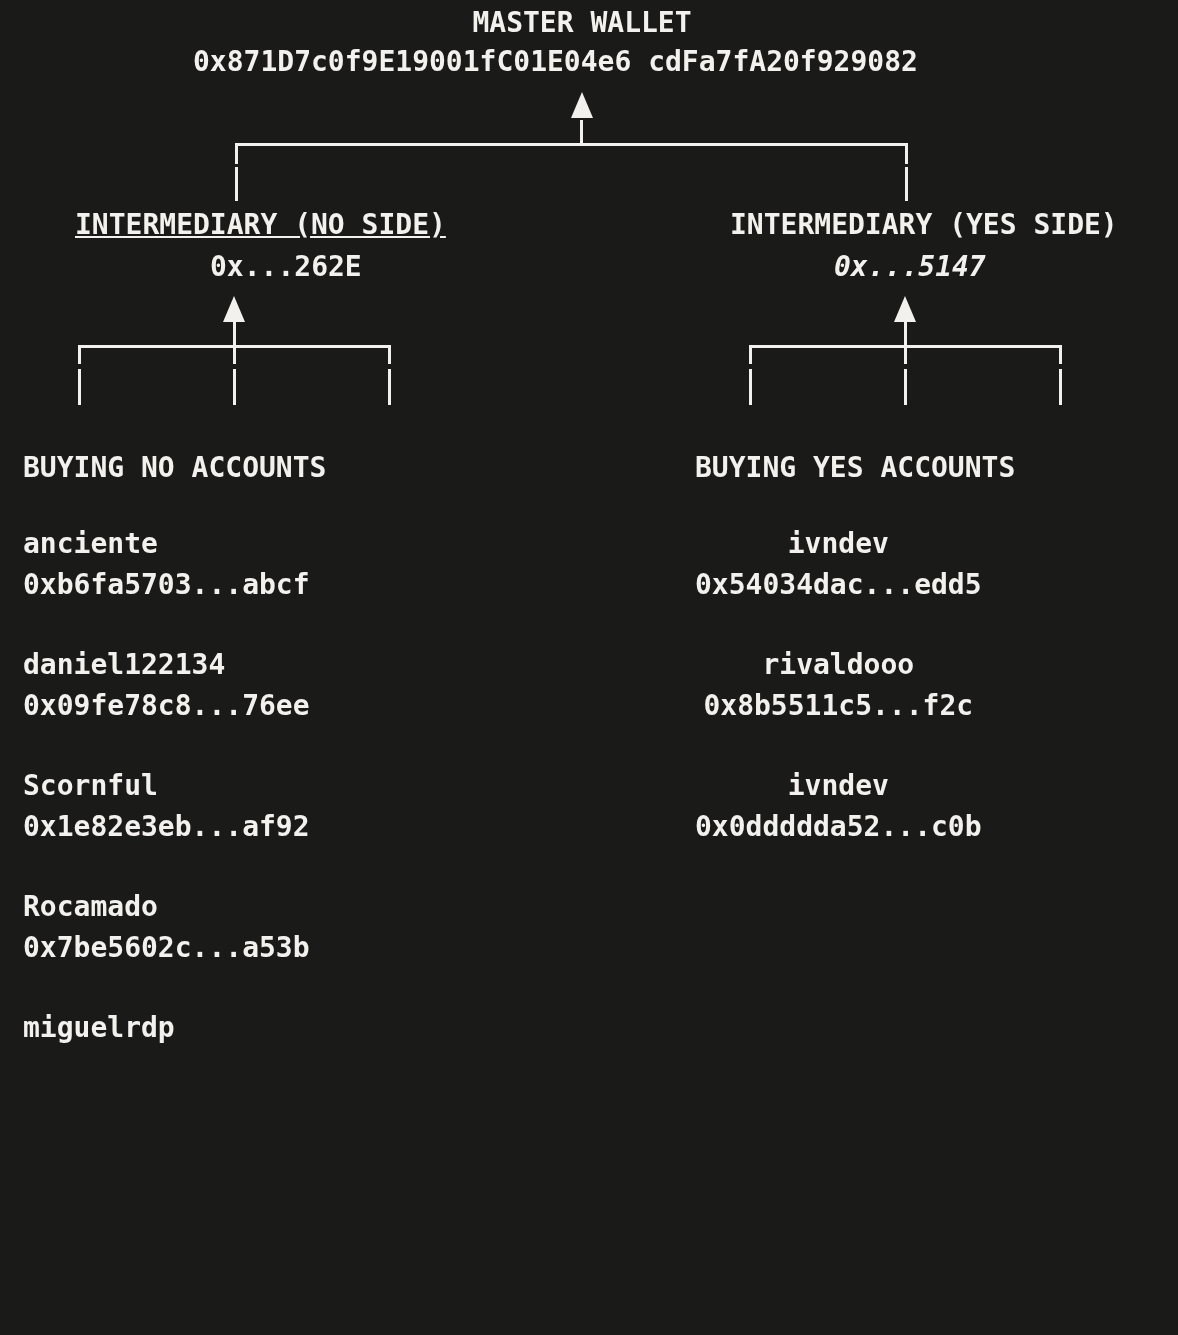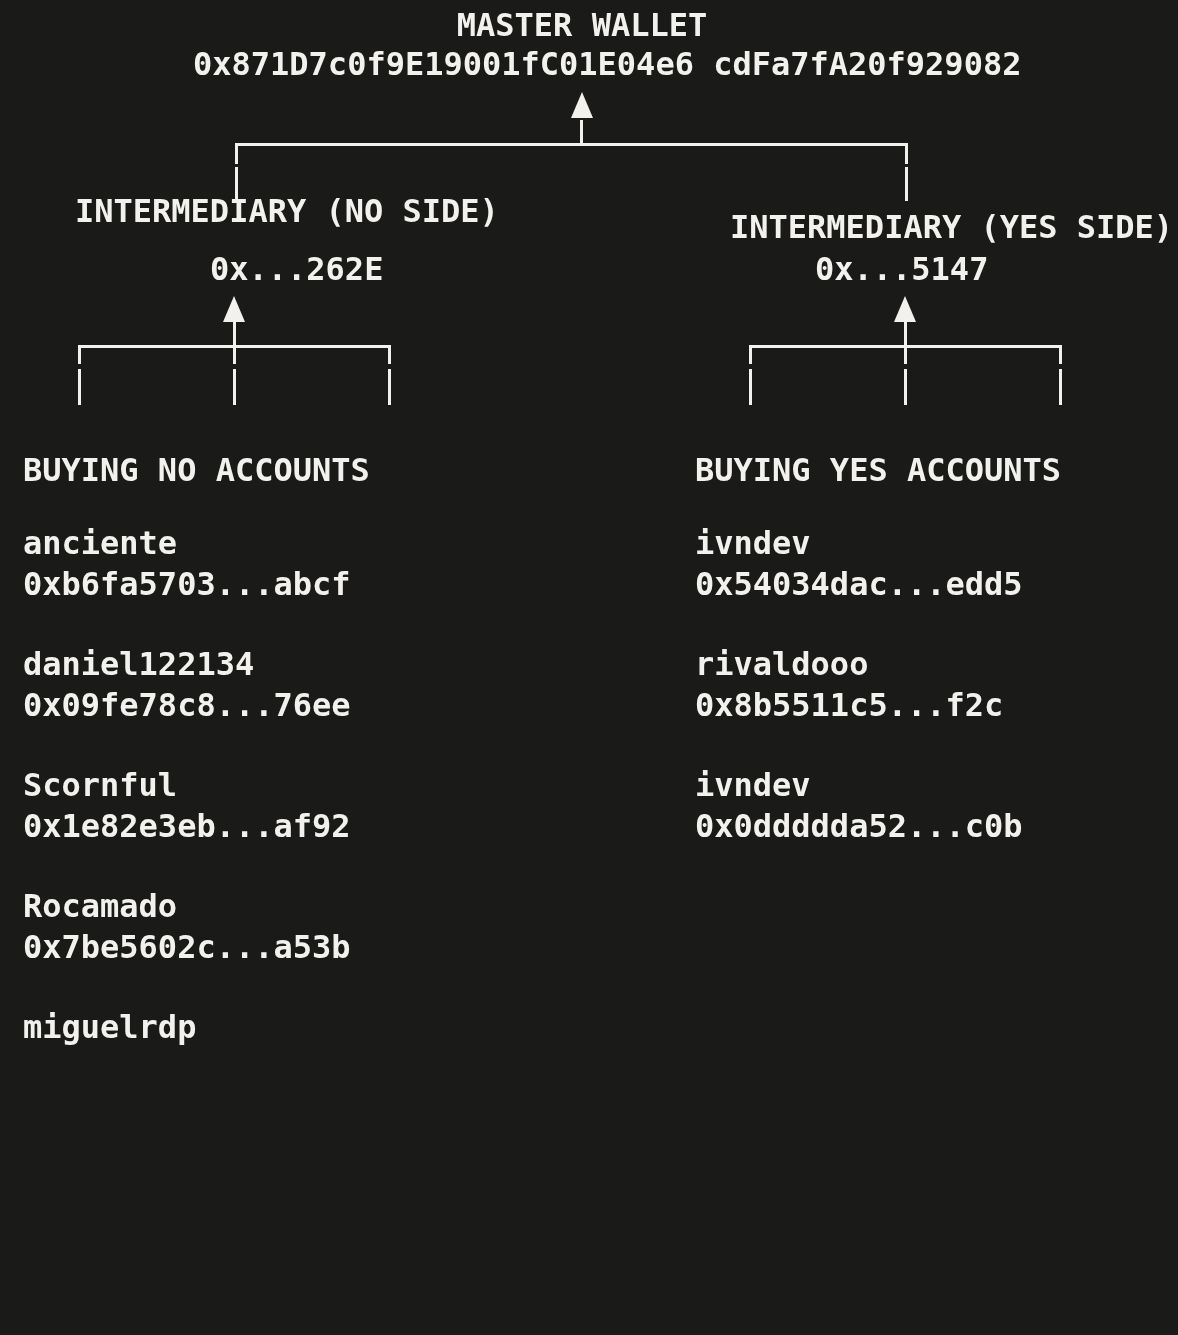--- a/index.html
+++ b/index.html
@@ -6,21 +6,21 @@
     --fg:#f2f1ed;
     --bg:#1a1a18;
   }
   html,body{margin:0;padding:0;background:var(--bg);}
   .canvas{
     position:relative;
     width:1178px;height:1335px;
     background:var(--bg);
     color:var(--fg);
     font-family:"DejaVu Sans Mono","Liberation Mono",monospace;
-    font-size:32px;
+    font-size:28px;
     font-weight:600;
     overflow:hidden;
     border-radius:14px;
   }
   .txt{position:absolute;white-space:pre;line-height:1.2;}
   .center{left:0;width:1164px;text-align:center;}
   .line{position:absolute;background:var(--fg);}
   .tri{
     position:absolute;width:0;height:0;
     border-left:11px solid transparent;
@@ -40,24 +40,24 @@
   <div class="txt" style="left:193px;top:45px;text-align:right;">0x871D7c0f9E19001fC01E04e6 cdFa7fA20f929082</div>
 
   <div class="tri" style="left:571px;top:92px;"></div>
   <div class="line" style="left:580px;top:120px;width:3px;height:24px;"></div>
   <div class="line" style="left:235px;top:143px;width:673px;height:3px;"></div>
   <div class="line" style="left:235px;top:143px;width:3px;height:21px;"></div>
   <div class="line" style="left:235px;top:167px;width:3px;height:34px;"></div>
   <div class="line" style="left:905px;top:143px;width:3px;height:21px;"></div>
   <div class="line" style="left:905px;top:167px;width:3px;height:34px;"></div>
 
-  <div class="txt" style="left:75px;top:192px;">INTERMEDIARY (NO SIDE)</div>
+  <div class="txt" style="left:75px;top:208px;text-decoration:underline;">INTERMEDIARY (NO SIDE)</div>
   <div class="txt" style="left:210px;top:250px;">0x...262E</div>
   <div class="txt" style="left:730px;top:208px;">INTERMEDIARY (YES SIDE)</div>
-  <div class="txt" style="left:815px;top:250px;">0x...5147</div>
+  <div class="txt" style="left:834px;top:250px;font-style:italic;">0x...5147</div>
 
   <div class="tri" style="left:223px;top:296px;"></div>
   <div class="line" style="left:233px;top:322px;width:3px;height:26px;"></div>
   <div class="line" style="left:78px;top:345px;width:313px;height:3px;"></div>
   <div class="line" style="left:78px;top:345px;width:3px;height:19px;"></div>
   <div class="line" style="left:78px;top:369px;width:3px;height:36px;"></div>
   <div class="line" style="left:233px;top:345px;width:3px;height:19px;"></div>
   <div class="line" style="left:233px;top:369px;width:3px;height:36px;"></div>
   <div class="line" style="left:388px;top:345px;width:3px;height:19px;"></div>
   <div class="line" style="left:388px;top:369px;width:3px;height:36px;"></div>
@@ -97,21 +97,21 @@
       <div class="account">
         <div class="acc-name">Rocamado</div>
         <div class="acc-addr">0x7be5602c...a53b</div>
       </div>
 
       <div class="account">
         <div class="acc-name">miguelrdp</div>
       </div>
     </div>
 
-  <div class="list" style="left:695px;top:523px;">
+  <div class="list" style="left:695px;top:523px;text-align:center;">
 
       <div class="account">
         <div class="acc-name">ivndev</div>
         <div class="acc-addr">0x54034dac...edd5</div>
       </div>
 
       <div class="account">
         <div class="acc-name">rivaldooo</div>
         <div class="acc-addr">0x8b5511c5...f2c</div>
       </div>

